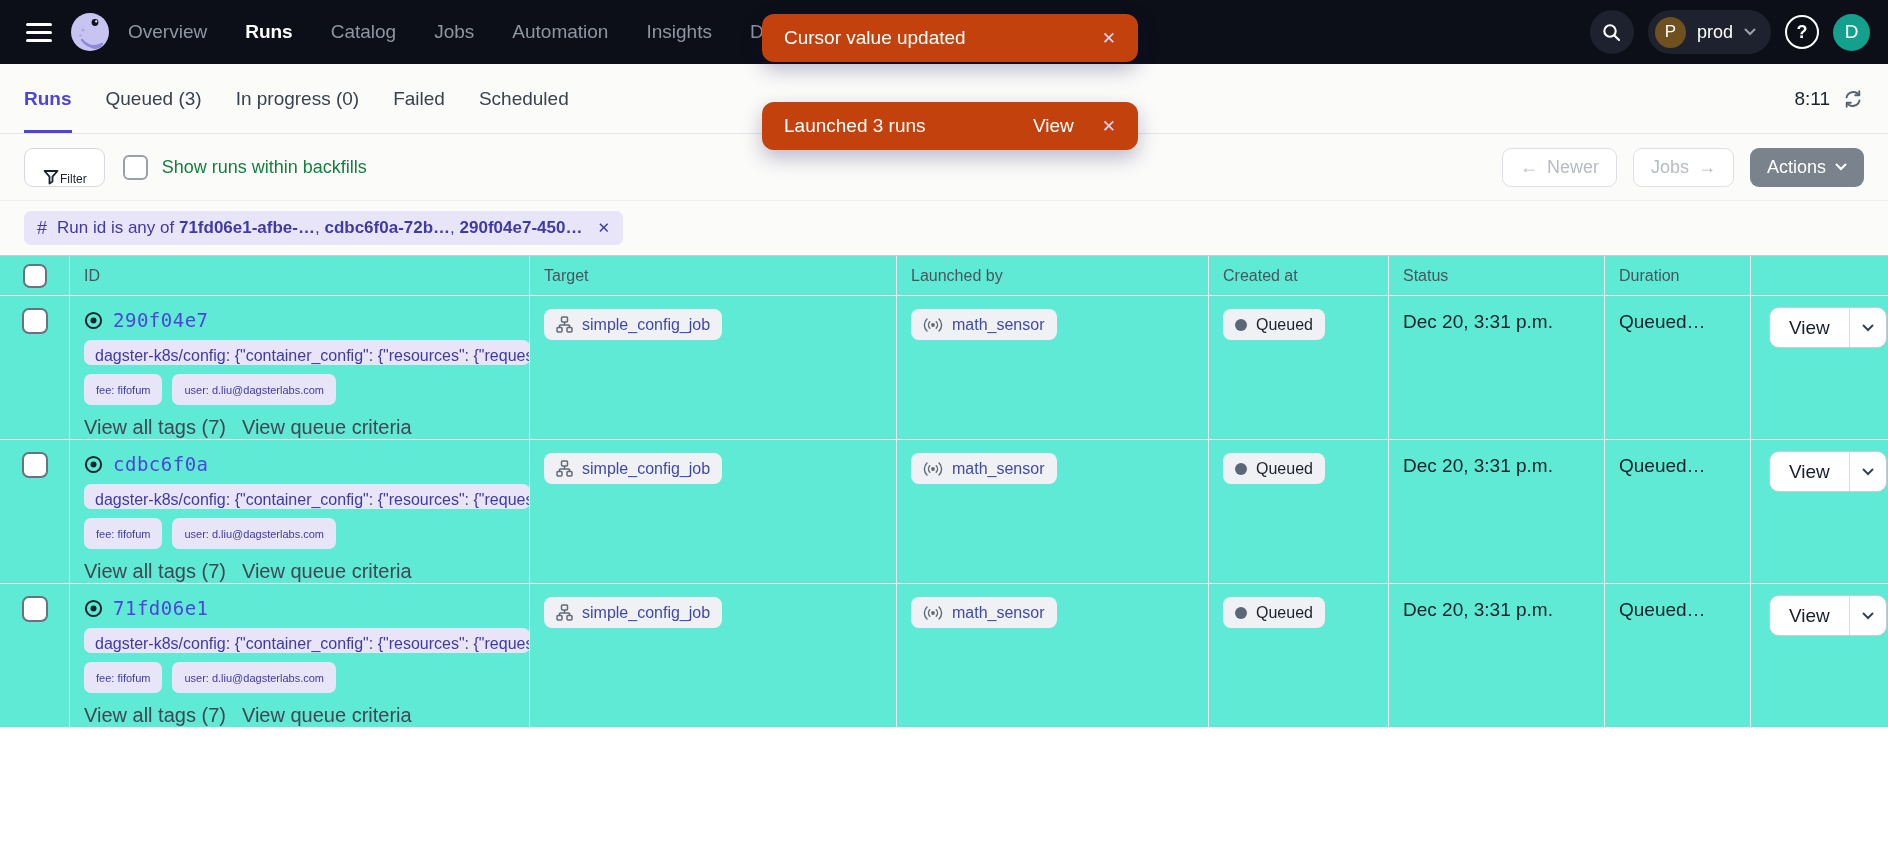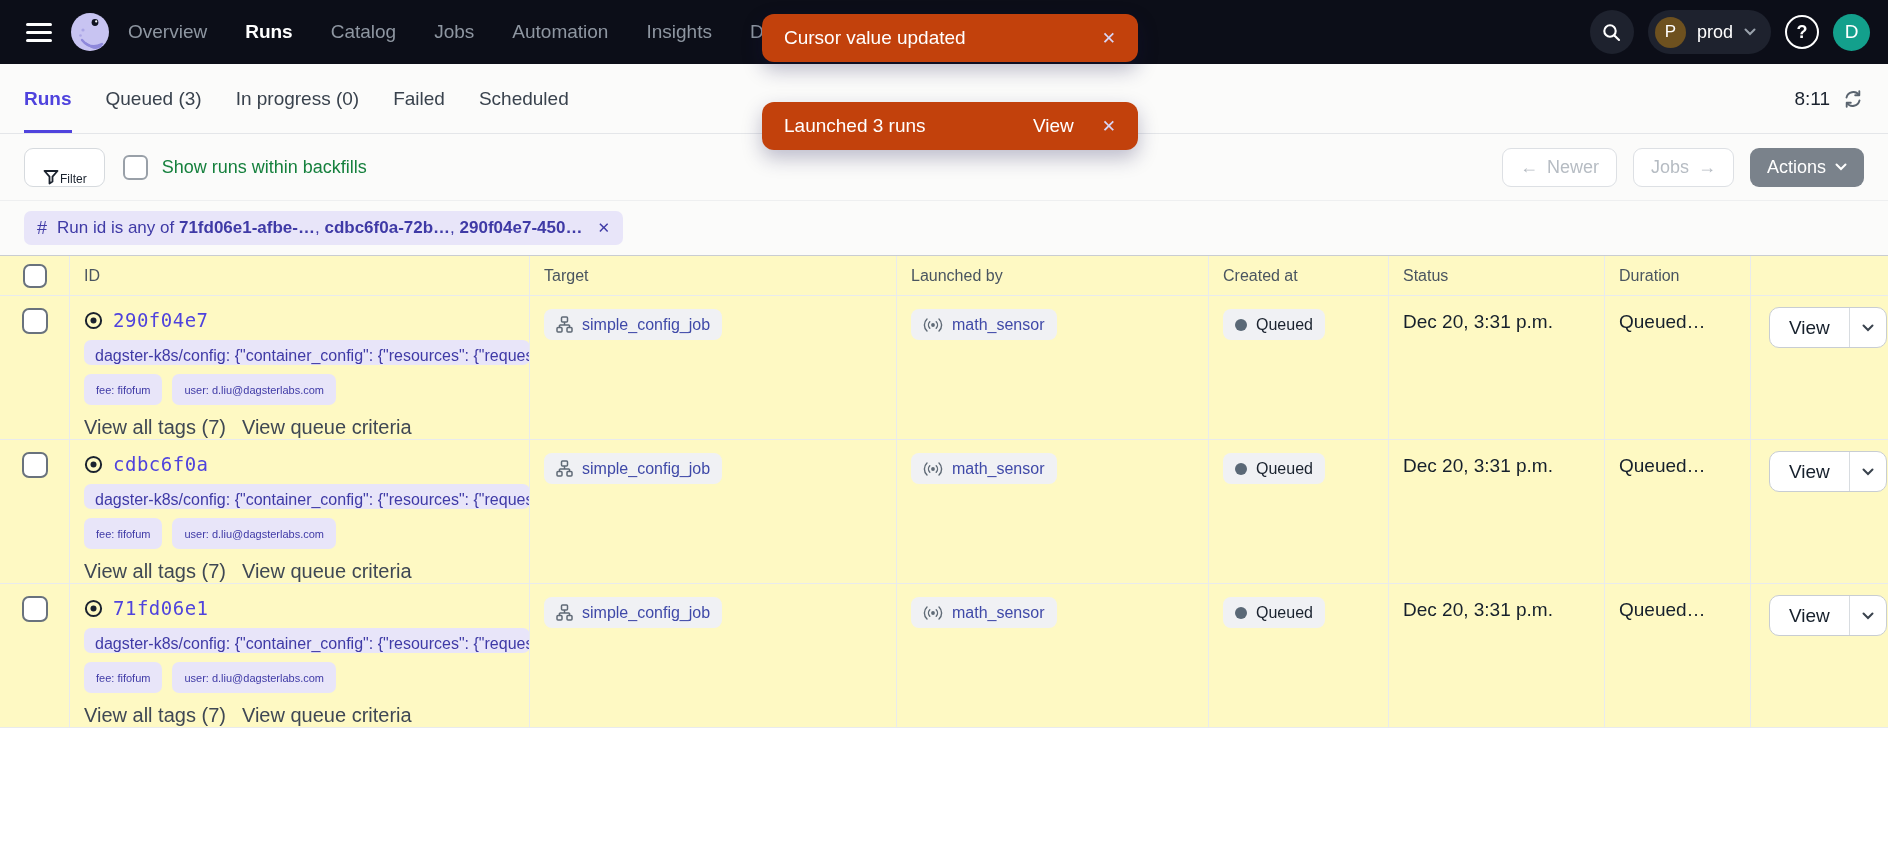--- a/index.html
+++ b/index.html
@@ -110,21 +110,21 @@
   .chiprow { height:54px; display:flex; align-items:center; padding:0 24px; }
   .filter-chip {
     display:flex; align-items:center; gap:8px; background:#E8E5F9; border-radius:7px;
     height:34px; padding:0 13px; font-size:17px; color:#3F3AA6; white-space:pre;
   }
   .filter-chip .hash { font-size:18px; margin-right:2px; }
   .filter-chip b { font-weight:700; }
   .chip-close { margin-left:7px; font-size:15px; cursor:pointer; color:#3F3AA6; }
 
   
-  .runs-table { border-top:1px solid #C9CDD2; background:#fef9c3; }
+  .runs-table { border-top:1px solid #C9CDD2; background:#5eead4; }
   .grid { display:grid; grid-template-columns:69px 460px 367px 312px 180px 216px 146px auto; }
   .cell + .cell { border-left:1px solid #E9EBED; }
   .thead { height:40px; border-bottom:1px solid #E9EBED; }
   .thead .cell { display:flex; align-items:center; padding:0 14px; font-size:16px; color:#4A5560; }
   .trow { height:144px; border-bottom:1px solid #E9EBED; }
 
   .cell-check { display:flex; justify-content:center; padding-top:12px; }
   .thead .cell-check { padding:0; align-items:center; }
   .row-checkbox { width:26px; height:26px; border:2px solid #69727D; border-radius:7px; background:#fff; cursor:pointer; }
   .thead .row-checkbox { width:24px; height:24px; }

